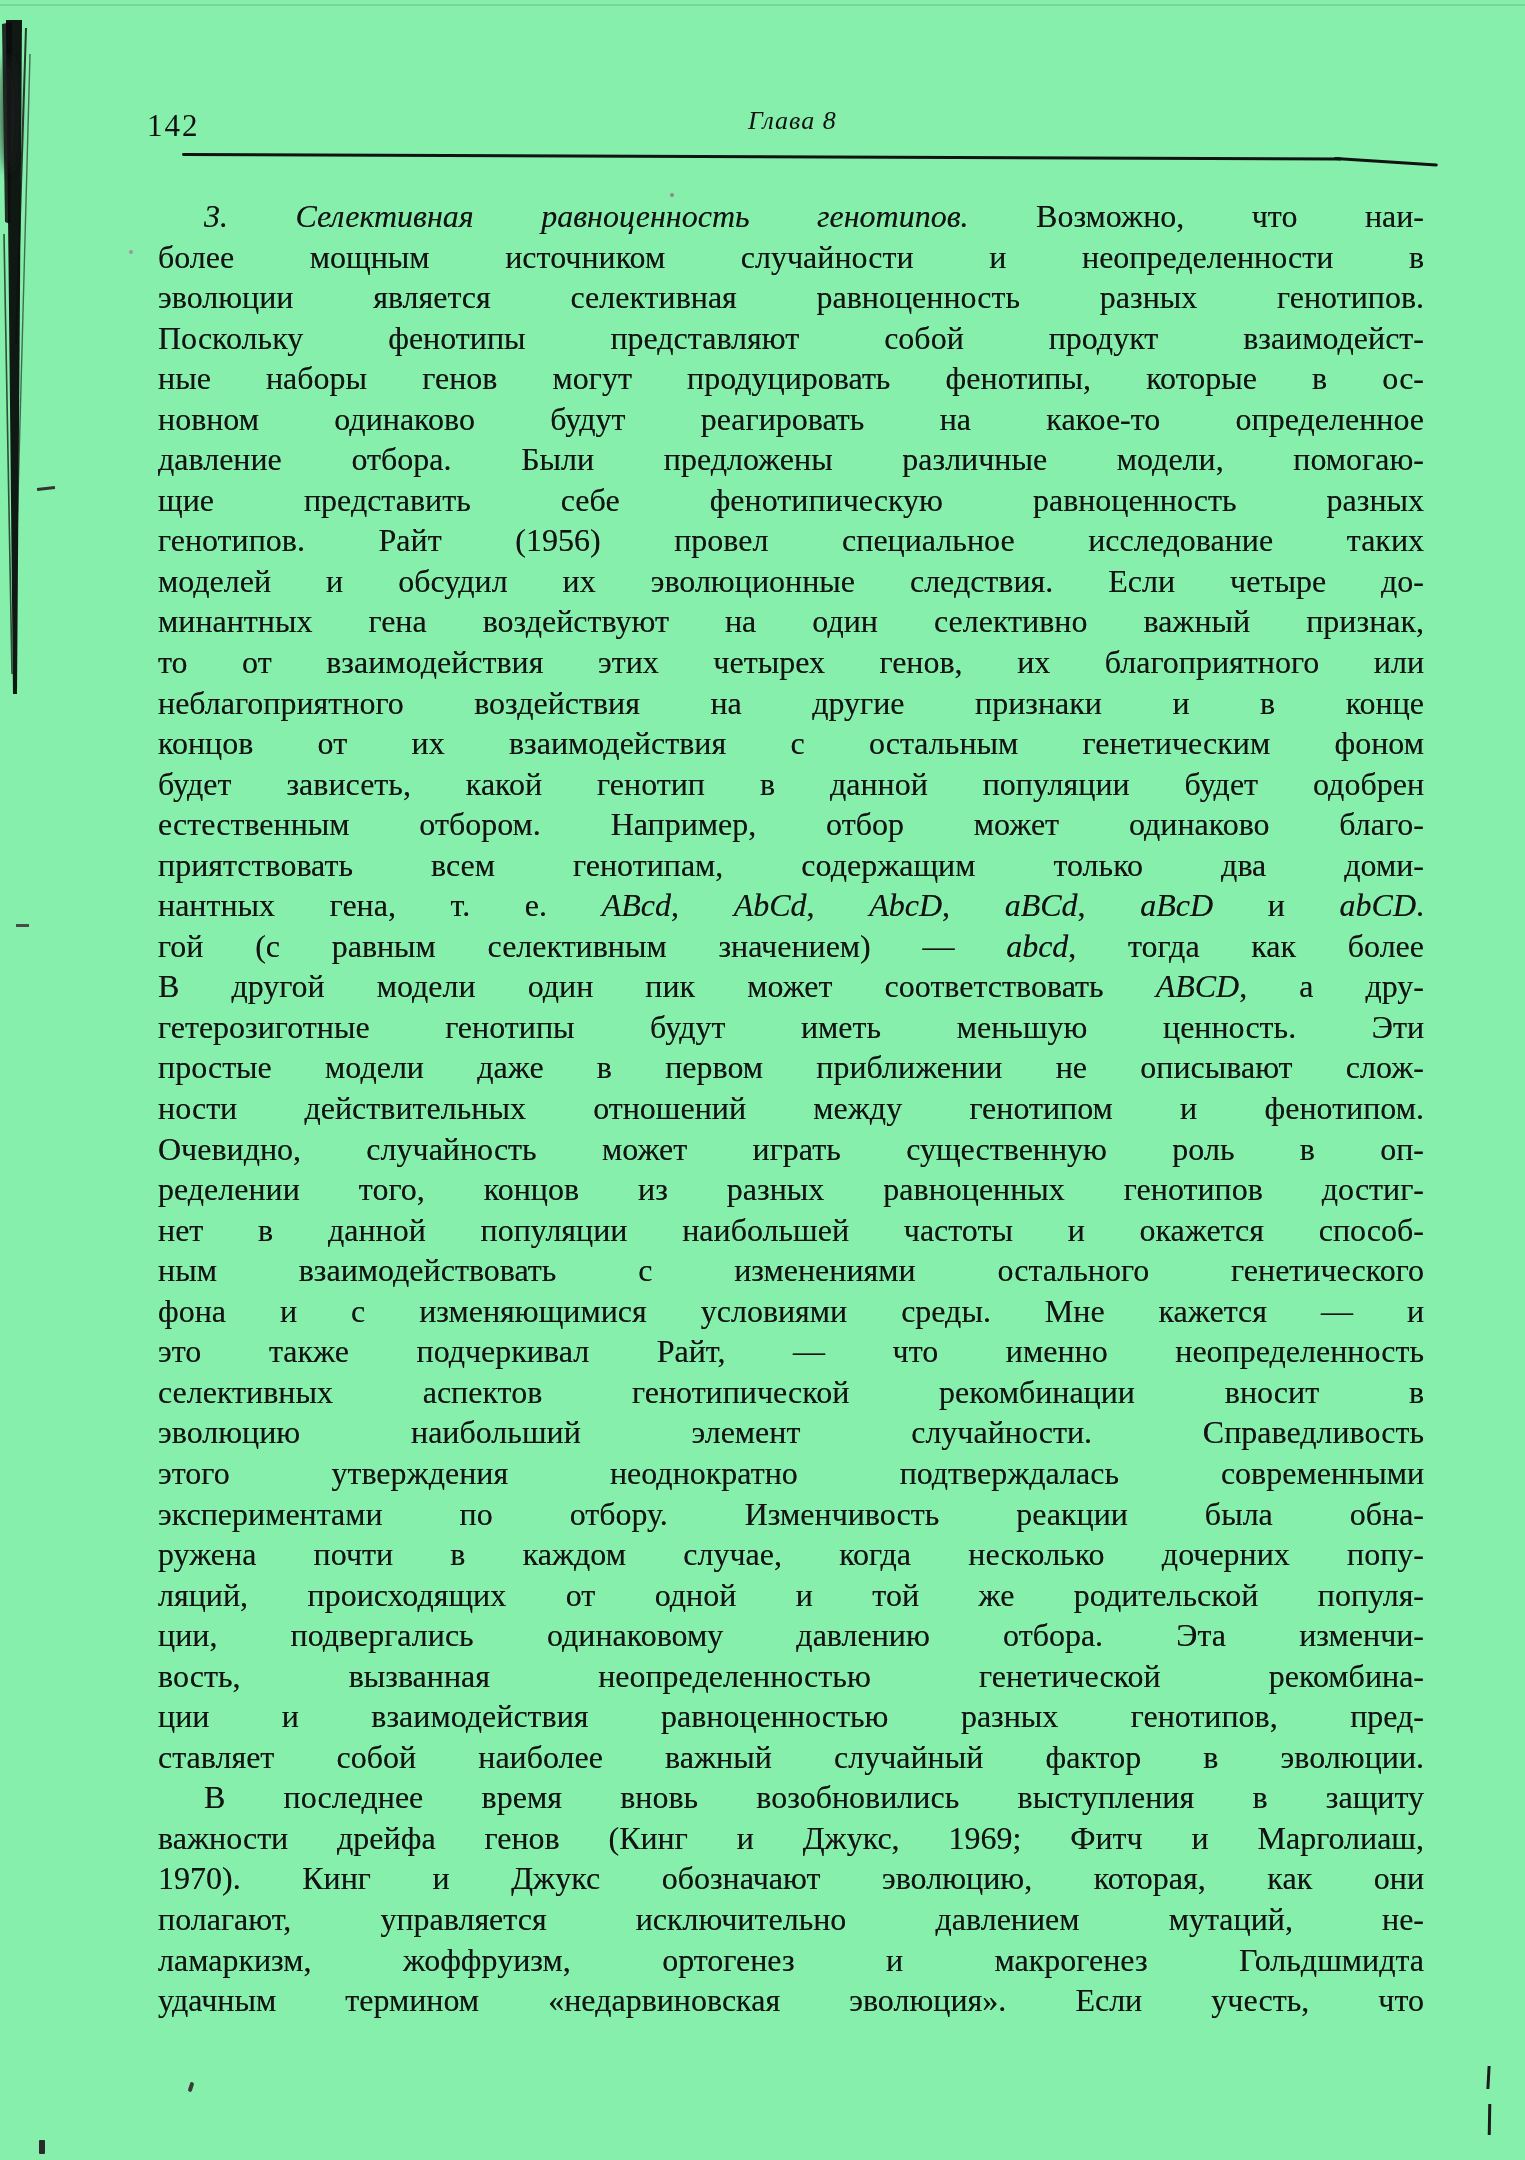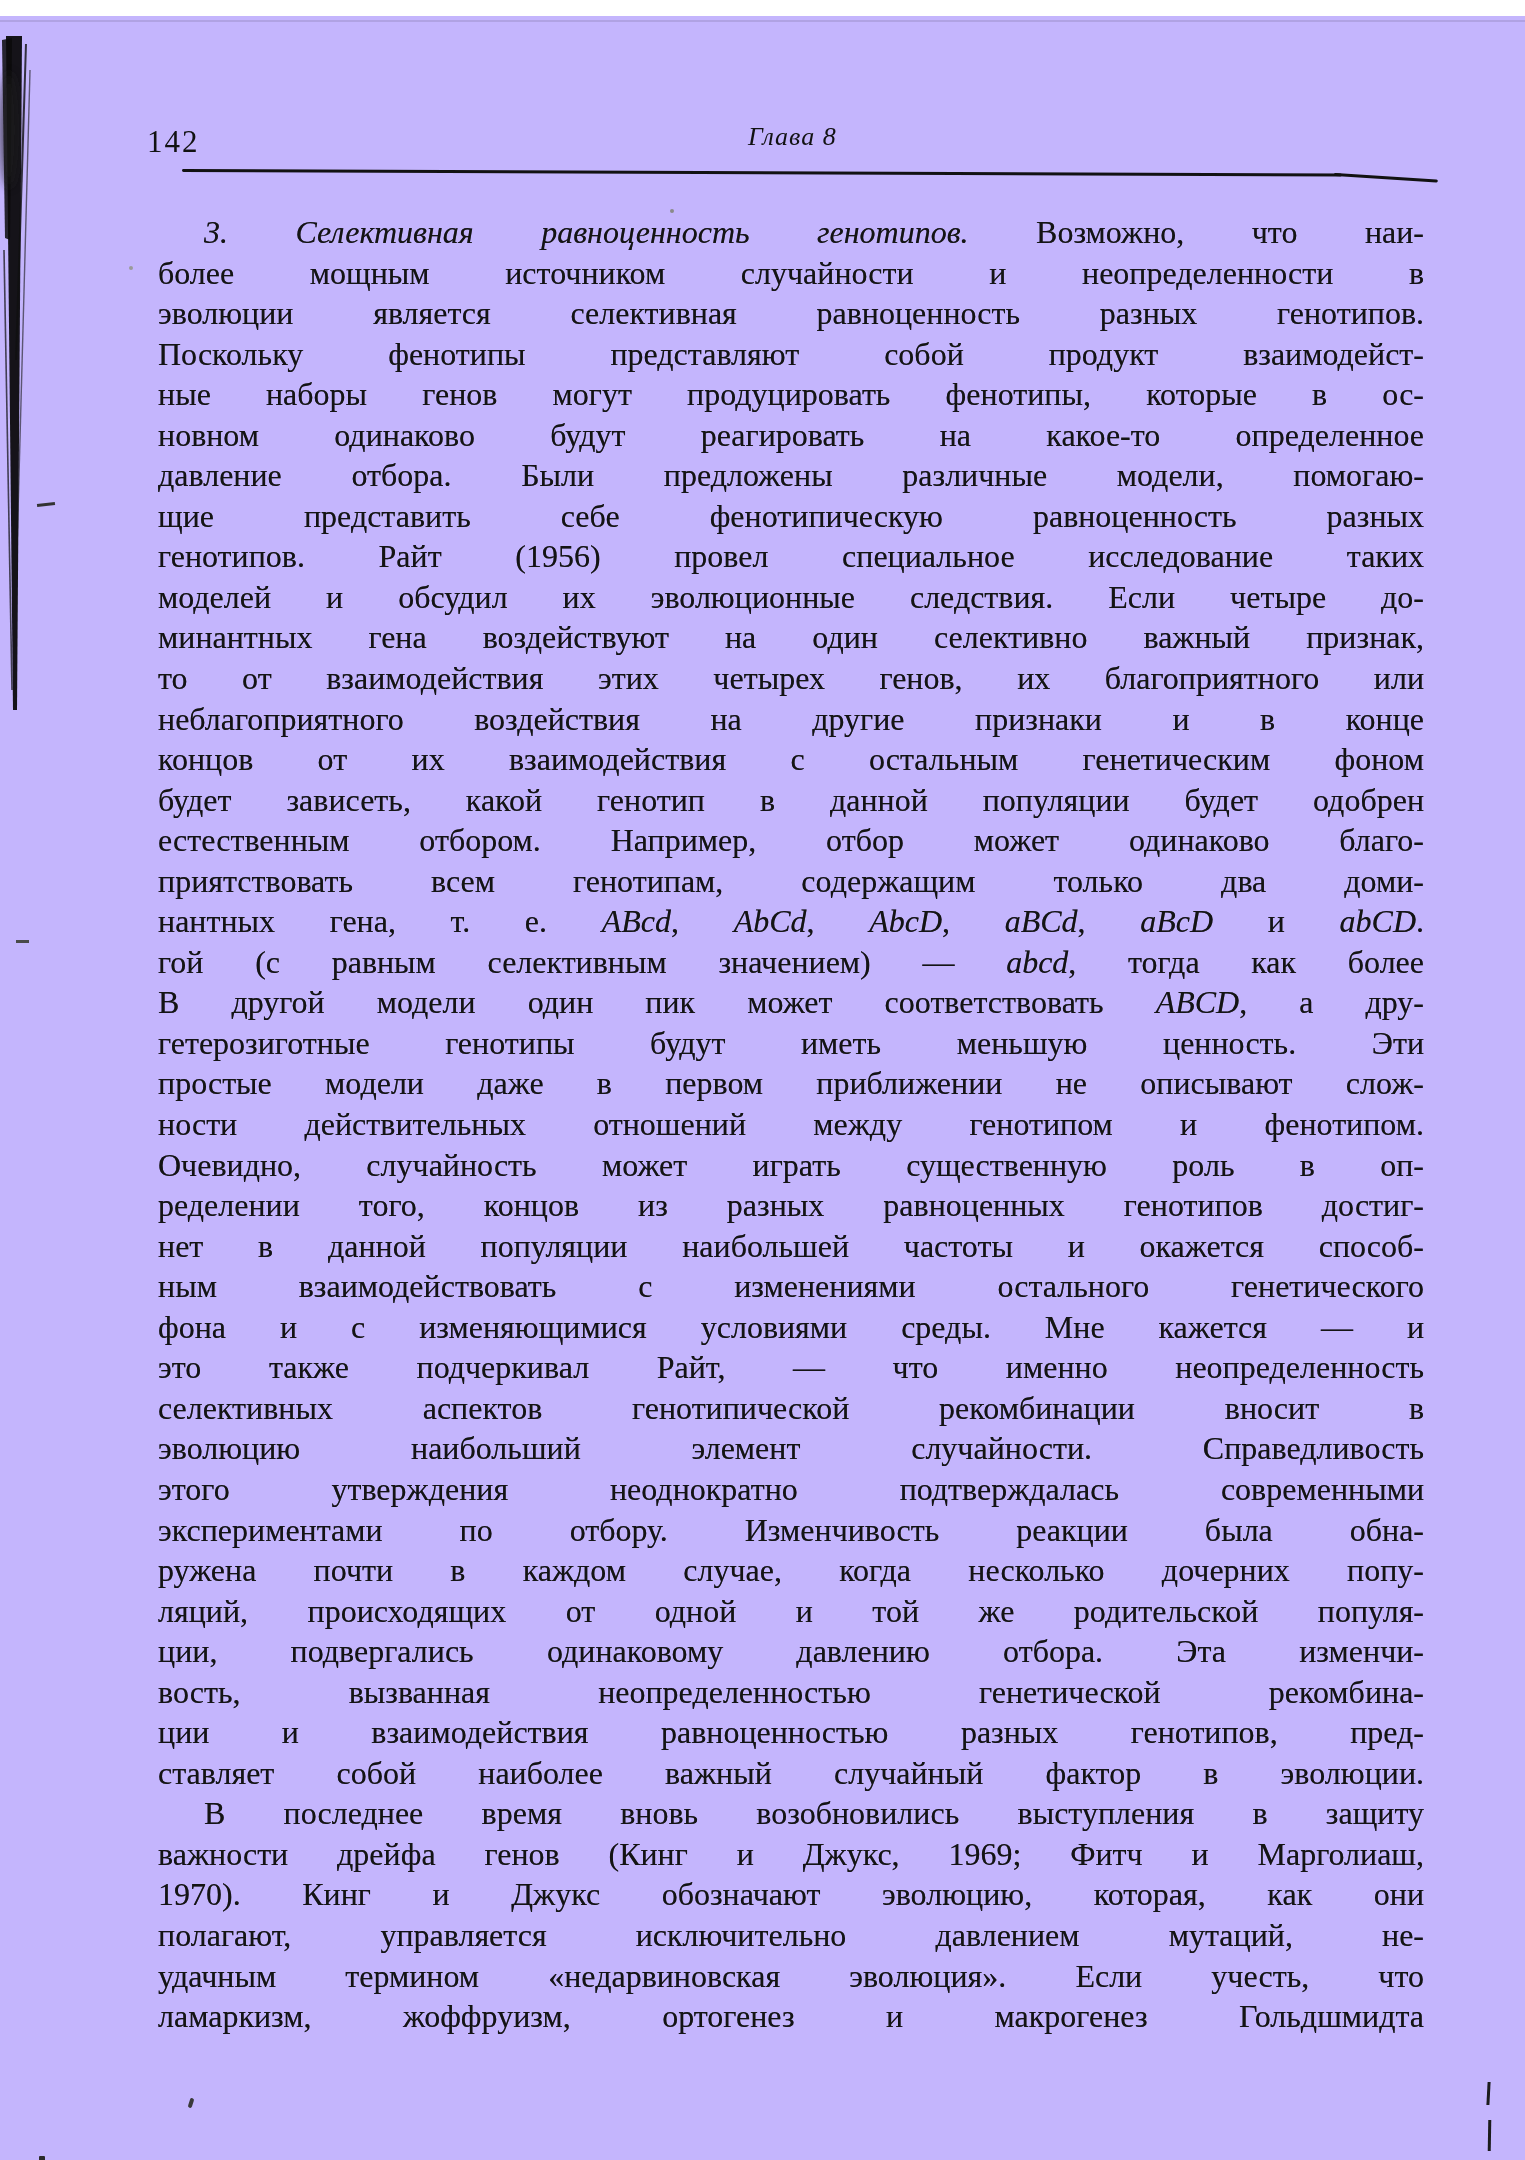--- a/index.html
+++ b/index.html
@@ -2,21 +2,21 @@
 <html><head>
 <meta charset="utf-8">
 <style>
   html,body{margin:0;padding:0}
   body{
     width:1525px;height:2160px;position:relative;
     background:#ffffff;
     font-family:"Liberation Serif","DejaVu Serif",serif;
     overflow:hidden;
   }
-  .page{position:absolute;inset:0;background:#c4b5fd;margin-top:16px;}
+  .page{position:absolute;inset:0;background:#86efac;}
   
   .top-edge{position:absolute;left:0;top:4px;width:1525px;height:2px;background:rgba(0,0,0,0.10);}
   
   .page-number{
     position:absolute;left:147px;top:108px;
     font-size:31px;color:#121212;letter-spacing:2px;
   }
   .chapter-header{
     position:absolute;left:748px;top:106px;
     font-size:26px;font-style:italic;color:#121212;letter-spacing:1px;
@@ -128,17 +128,17 @@
       <div class="line"><span>ружена почти в каждом случае, когда несколько дочерних попу-</span></div>
       <div class="line"><span>ляций, происходящих от одной и той же родительской популя-</span></div>
       <div class="line"><span>ции, подвергались одинаковому давлению отбора. Эта изменчи-</span></div>
       <div class="line"><span>вость, вызванная неопределенностью генетической рекомбина-</span></div>
       <div class="line"><span>ции и взаимодействия равноценностью разных генотипов, пред-</span></div>
       <div class="line"><span>ставляет собой наиболее важный случайный фактор в эволюции.</span></div>
       <div class="line indent"><span>В последнее время вновь возобновились выступления в защиту</span></div>
       <div class="line"><span>важности дрейфа генов (Кинг и Джукс, 1969; Фитч и Марголиаш,</span></div>
       <div class="line"><span>1970). Кинг и Джукс обозначают эволюцию, которая, как они</span></div>
       <div class="line"><span>полагают, управляется исключительно давлением мутаций, не-</span></div>
+      <div class="line"><span>ламаркизм, жоффруизм, ортогенез и макрогенез Гольдшмидта</span></div>
       <div class="line"><span>удачным термином «недарвиновская эволюция». Если учесть, что</span></div>
-      <div class="line"><span>ламаркизм, жоффруизм, ортогенез и макрогенез Гольдшмидта</span></div>
     </div>
 
 </div>
 
 </body></html>

